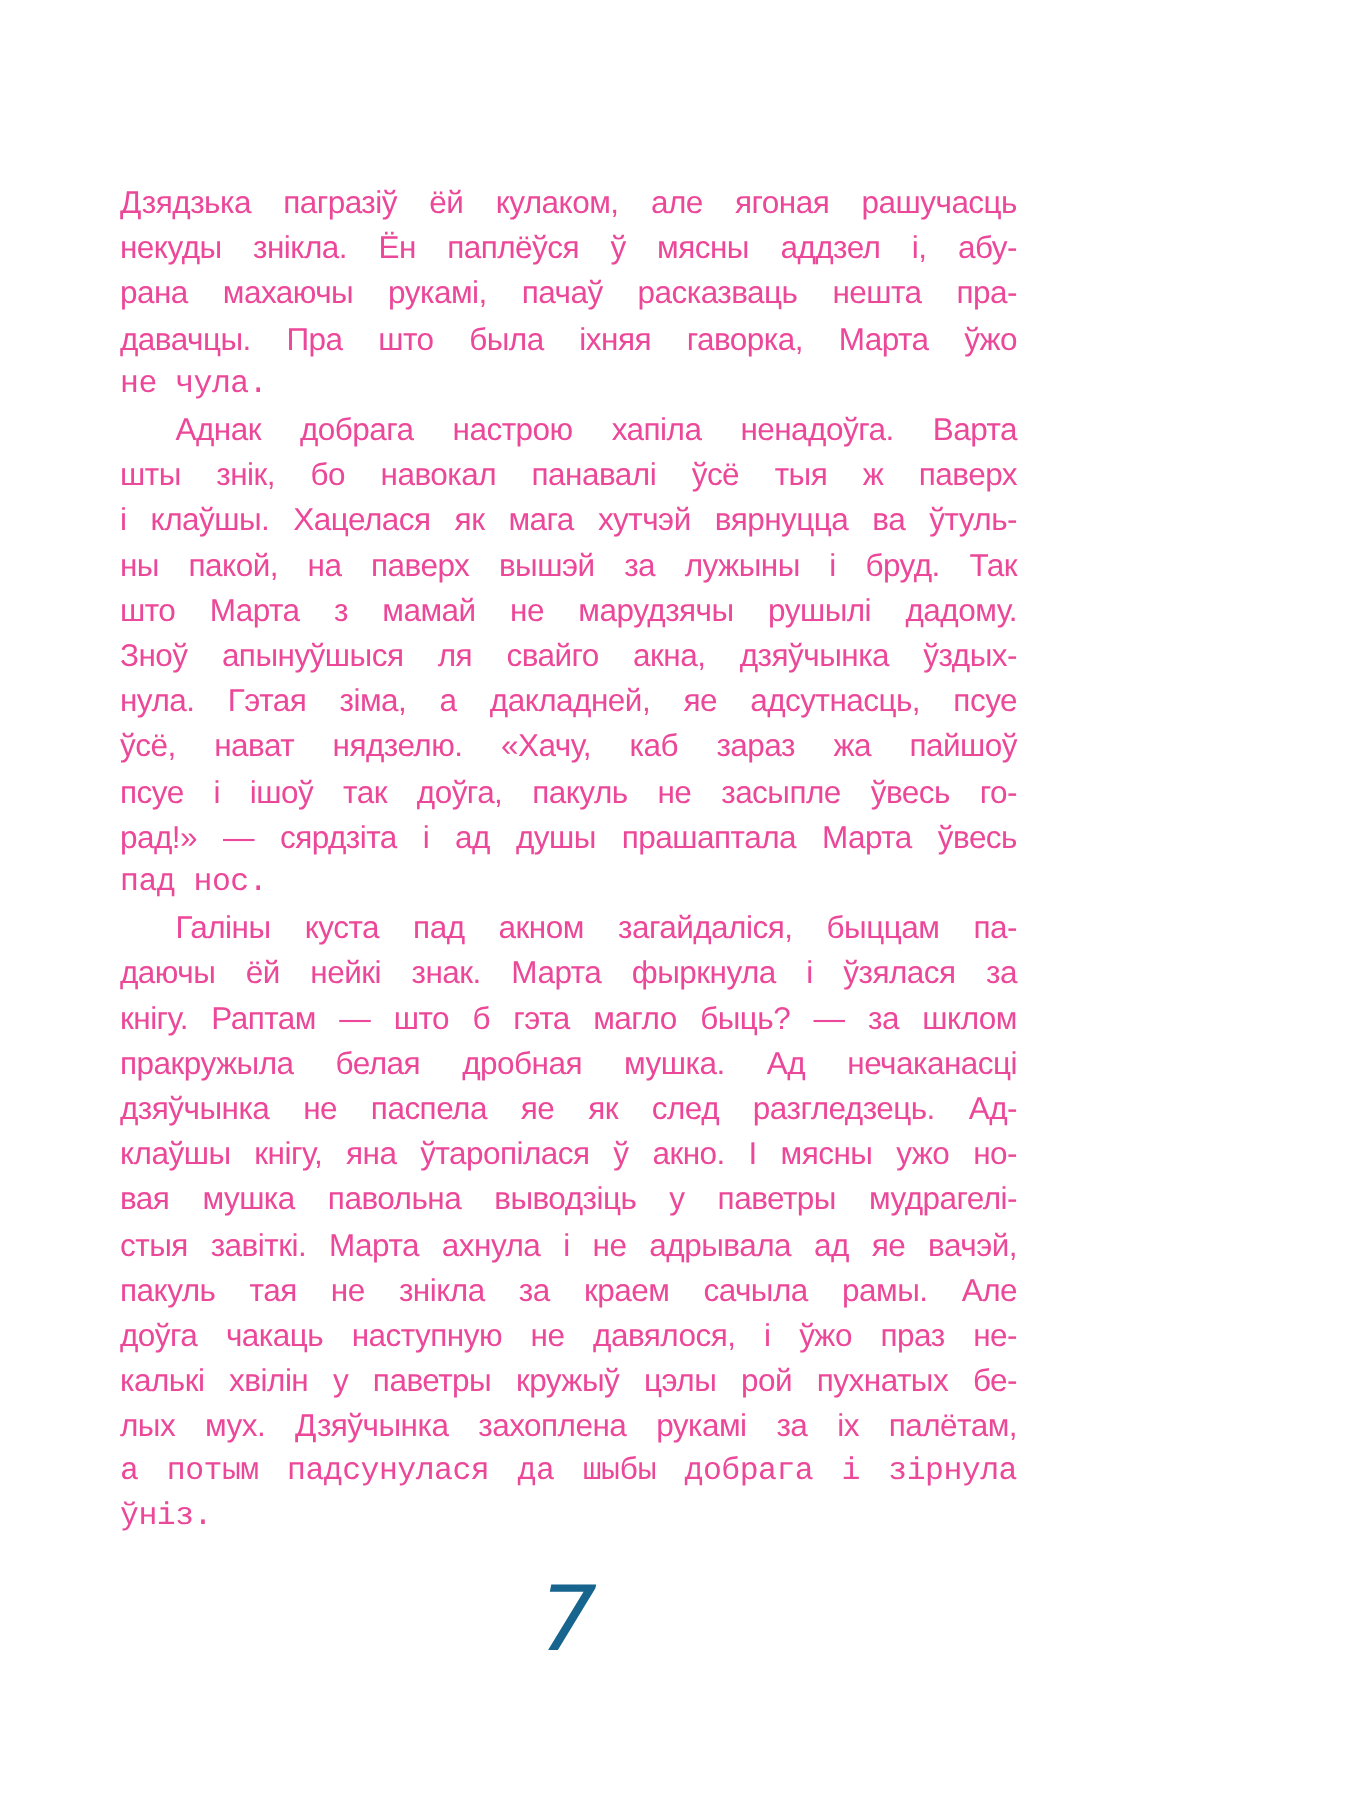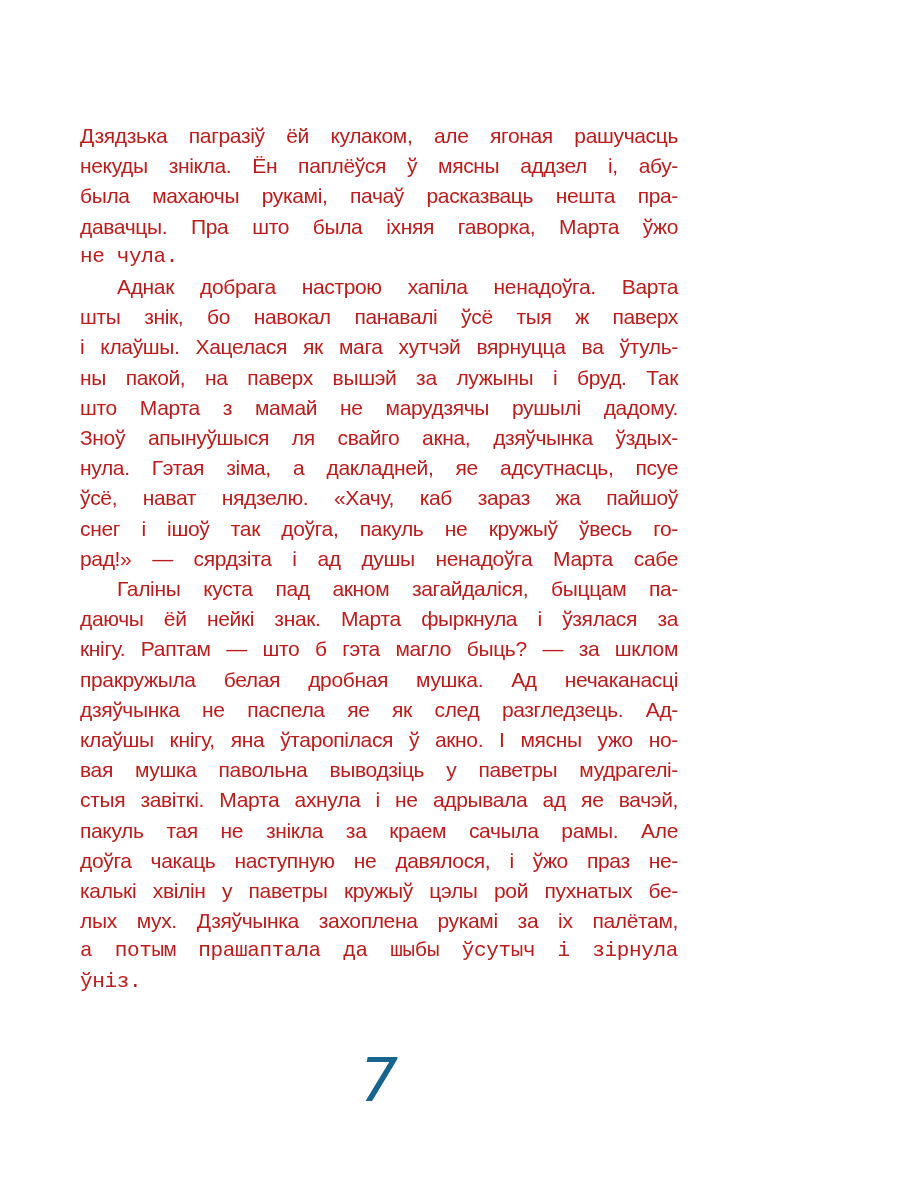--- a/index.html
+++ b/index.html
@@ -50,50 +50,51 @@
     font-style: italic;
     font-size: 60px;
     line-height: 64px;
     font-weight: 400;
   }
 </style>
 </head>
 <body>
 
 <div class="page" style="background: rgb(255, 255, 255);">
-  <div class="text-block" style="color: #b91c1c;">
+  <div class="text-block" style="color: #ec4899;">
       <div class="paragraph">
         <div class="line">Дзядзька пагразіў ёй кулаком, але ягоная рашучасць</div>
         <div class="line">некуды знікла. Ён паплёўся ў мясны аддзел і, абу-</div>
-        <div class="line">была махаючы рукамі, пачаў расказваць нешта пра-</div>
+        <div class="line">рана махаючы рукамі, пачаў расказваць нешта пра-</div>
         <div class="line">давачцы. Пра што была іхняя гаворка, Марта ўжо</div>
         <div class="line last">не чула.</div>
       </div>
       <div class="paragraph">
         <div class="line indent">Аднак добрага настрою хапіла ненадоўга. Варта</div>
         <div class="line">шты знік, бо навокал панавалі ўсё тыя ж паверх</div>
         <div class="line">і клаўшы. Хацелася як мага хутчэй вярнуцца ва ўтуль-</div>
         <div class="line">ны пакой, на паверх вышэй за лужыны і бруд. Так</div>
         <div class="line">што Марта з мамай не марудзячы рушылі дадому.</div>
         <div class="line">Зноў апынуўшыся ля свайго акна, дзяўчынка ўздых-</div>
         <div class="line">нула. Гэтая зіма, а дакладней, яе адсутнасць, псуе</div>
         <div class="line">ўсё, нават нядзелю. «Хачу, каб зараз жа пайшоў</div>
-        <div class="line">снег і ішоў так доўга, пакуль не кружыў ўвесь го-</div>
-        <div class="line">рад!» — сярдзіта і ад душы ненадоўга Марта сабе</div>
+        <div class="line">псуе і ішоў так доўга, пакуль не засыпле ўвесь го-</div>
+        <div class="line">рад!» — сярдзіта і ад душы прашаптала Марта ўвесь</div>
+        <div class="line last">пад нос.</div>
       </div>
       <div class="paragraph">
         <div class="line indent">Галіны куста пад акном загайдаліся, быццам па-</div>
         <div class="line">даючы ёй нейкі знак. Марта фыркнула і ўзялася за</div>
         <div class="line">кнігу. Раптам — што б гэта магло быць? — за шклом</div>
         <div class="line">пракружыла белая дробная мушка. Ад нечаканасці</div>
         <div class="line">дзяўчынка не паспела яе як след разгледзець. Ад-</div>
         <div class="line">клаўшы кнігу, яна ўтаропілася ў акно. І мясны ужо но-</div>
         <div class="line">вая мушка павольна выводзіць у паветры мудрагелі-</div>
         <div class="line">стыя завіткі. Марта ахнула і не адрывала ад яе вачэй,</div>
         <div class="line">пакуль тая не знікла за краем сачыла рамы. Але</div>
         <div class="line">доўга чакаць наступную не давялося, і ўжо праз не-</div>
         <div class="line">калькі хвілін у паветры кружыў цэлы рой пухнатых бе-</div>
         <div class="line">лых мух. Дзяўчынка захоплена рукамі за іх палётам,</div>
-        <div class="line last">а потым прашаптала да шыбы ўсутыч і зірнула ўніз.</div>
+        <div class="line last">а потым падсунулася да шыбы добрага і зірнула ўніз.</div>
       </div>
     </div>
   <div class="page-number" style="color: rgb(23, 100, 142);">7</div>
 </div>
 
 </body></html>

